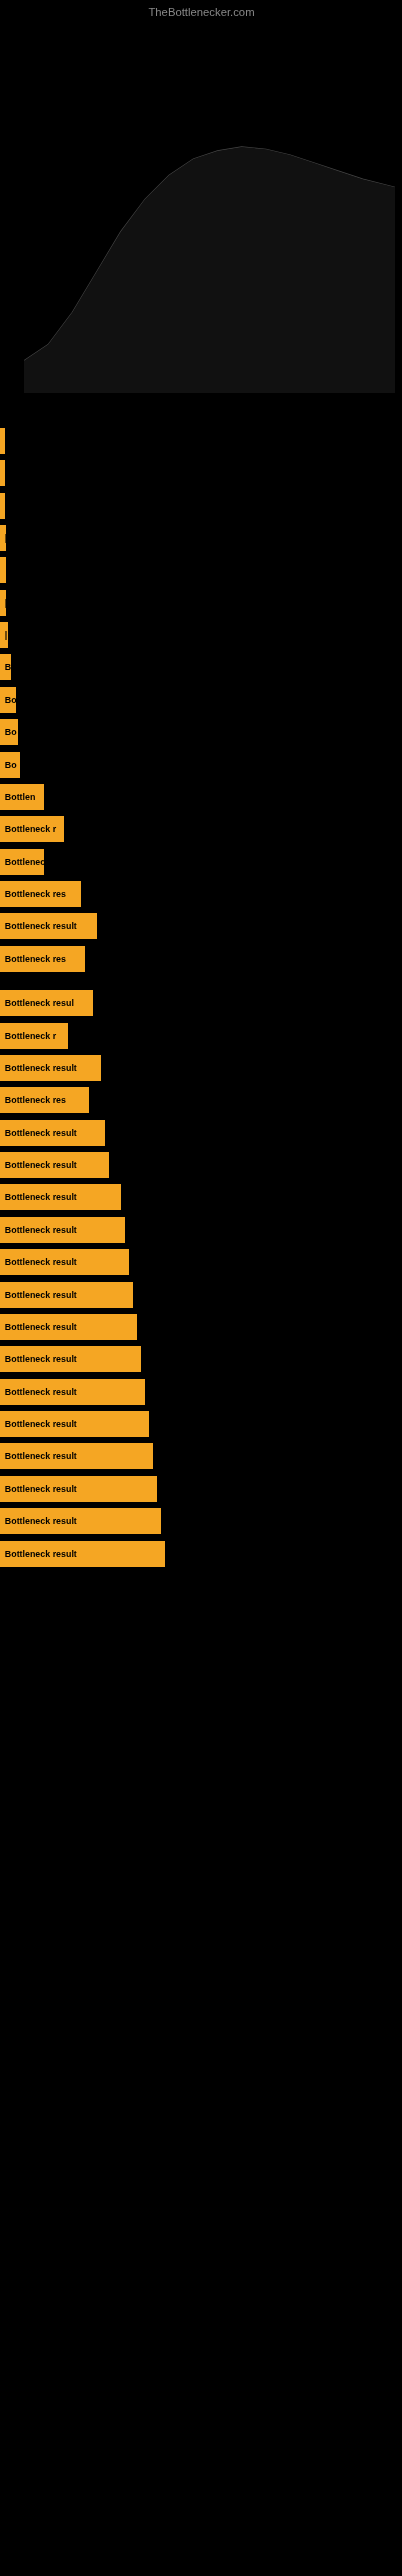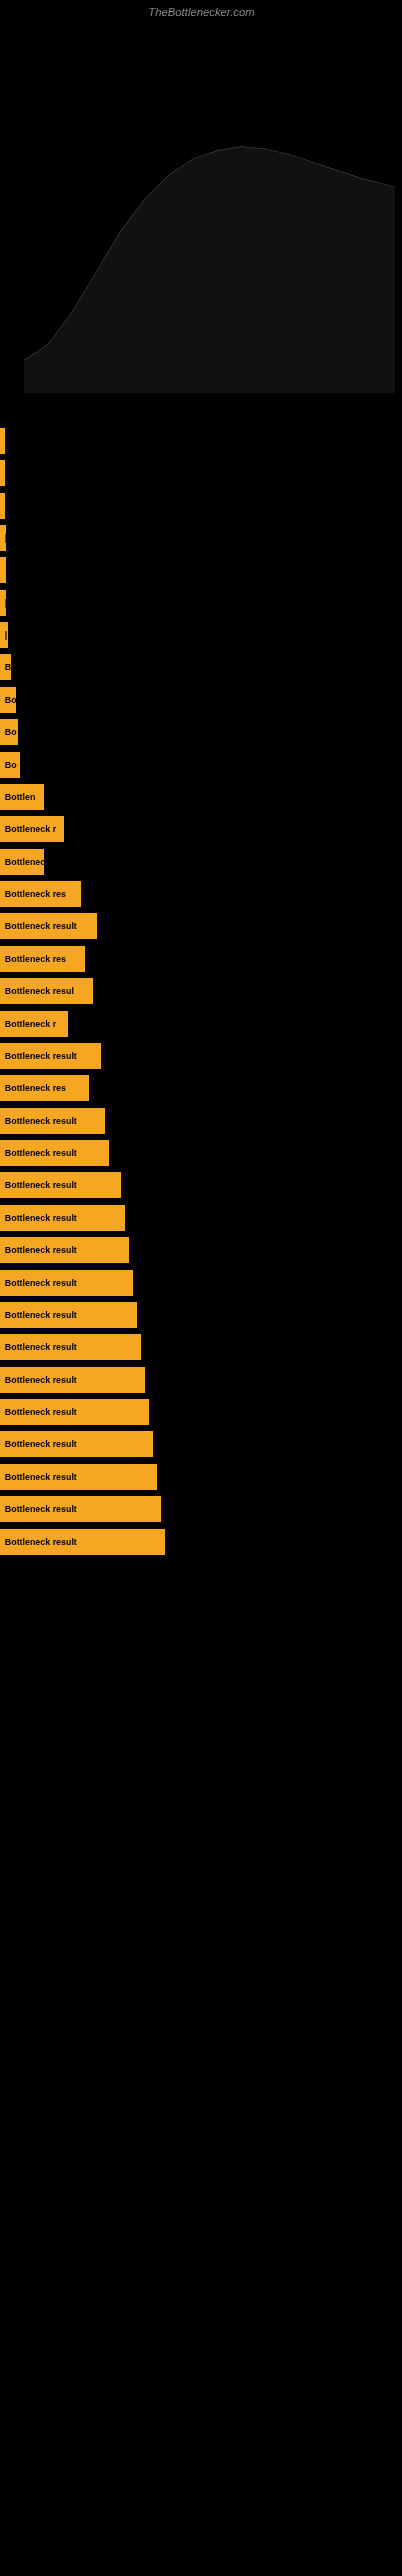--- a/index.html
+++ b/index.html
@@ -13,21 +13,20 @@
       min-height: 2576px;
       font-family: Arial, sans-serif;
       position: relative;
     }
     .site-title {
       color: #888;
       font-size: 11.3px;
       text-align: center;
       padding-top: 6.4px;
       padding-bottom: 3.2px;
-      font-style: italic;
     }
     .chart-area {
       background-color: #000;
       width: 403px;
       height: 403px;
       position: relative;
     }
     
     .chart-inner {
       position: absolute;
@@ -122,21 +121,21 @@
     <div class="result-row">
       <div class="result-bar" style="width: 81px;">Bottleneck res</div>
     </div>
     <div class="result-row">
       <div class="result-bar" style="width: 97px;">Bottleneck result</div>
     </div>
     <div class="result-row">
       <div class="result-bar" style="width: 85px;">Bottleneck res</div>
     </div>
     <div class="result-row">
-      <div class="result-bar" style="width: 93px;">Bottleneck resul</div>
+      <div class="result-bar" style="width: 93px; margin-top: 12px;">Bottleneck resul</div>
     </div>
     <div class="result-row">
       <div class="result-bar" style="width: 68px;">Bottleneck r</div>
     </div>
     <div class="result-row">
       <div class="result-bar" style="width: 101px;">Bottleneck result</div>
     </div>
     <div class="result-row">
       <div class="result-bar" style="width: 89px;">Bottleneck res</div>
     </div>

